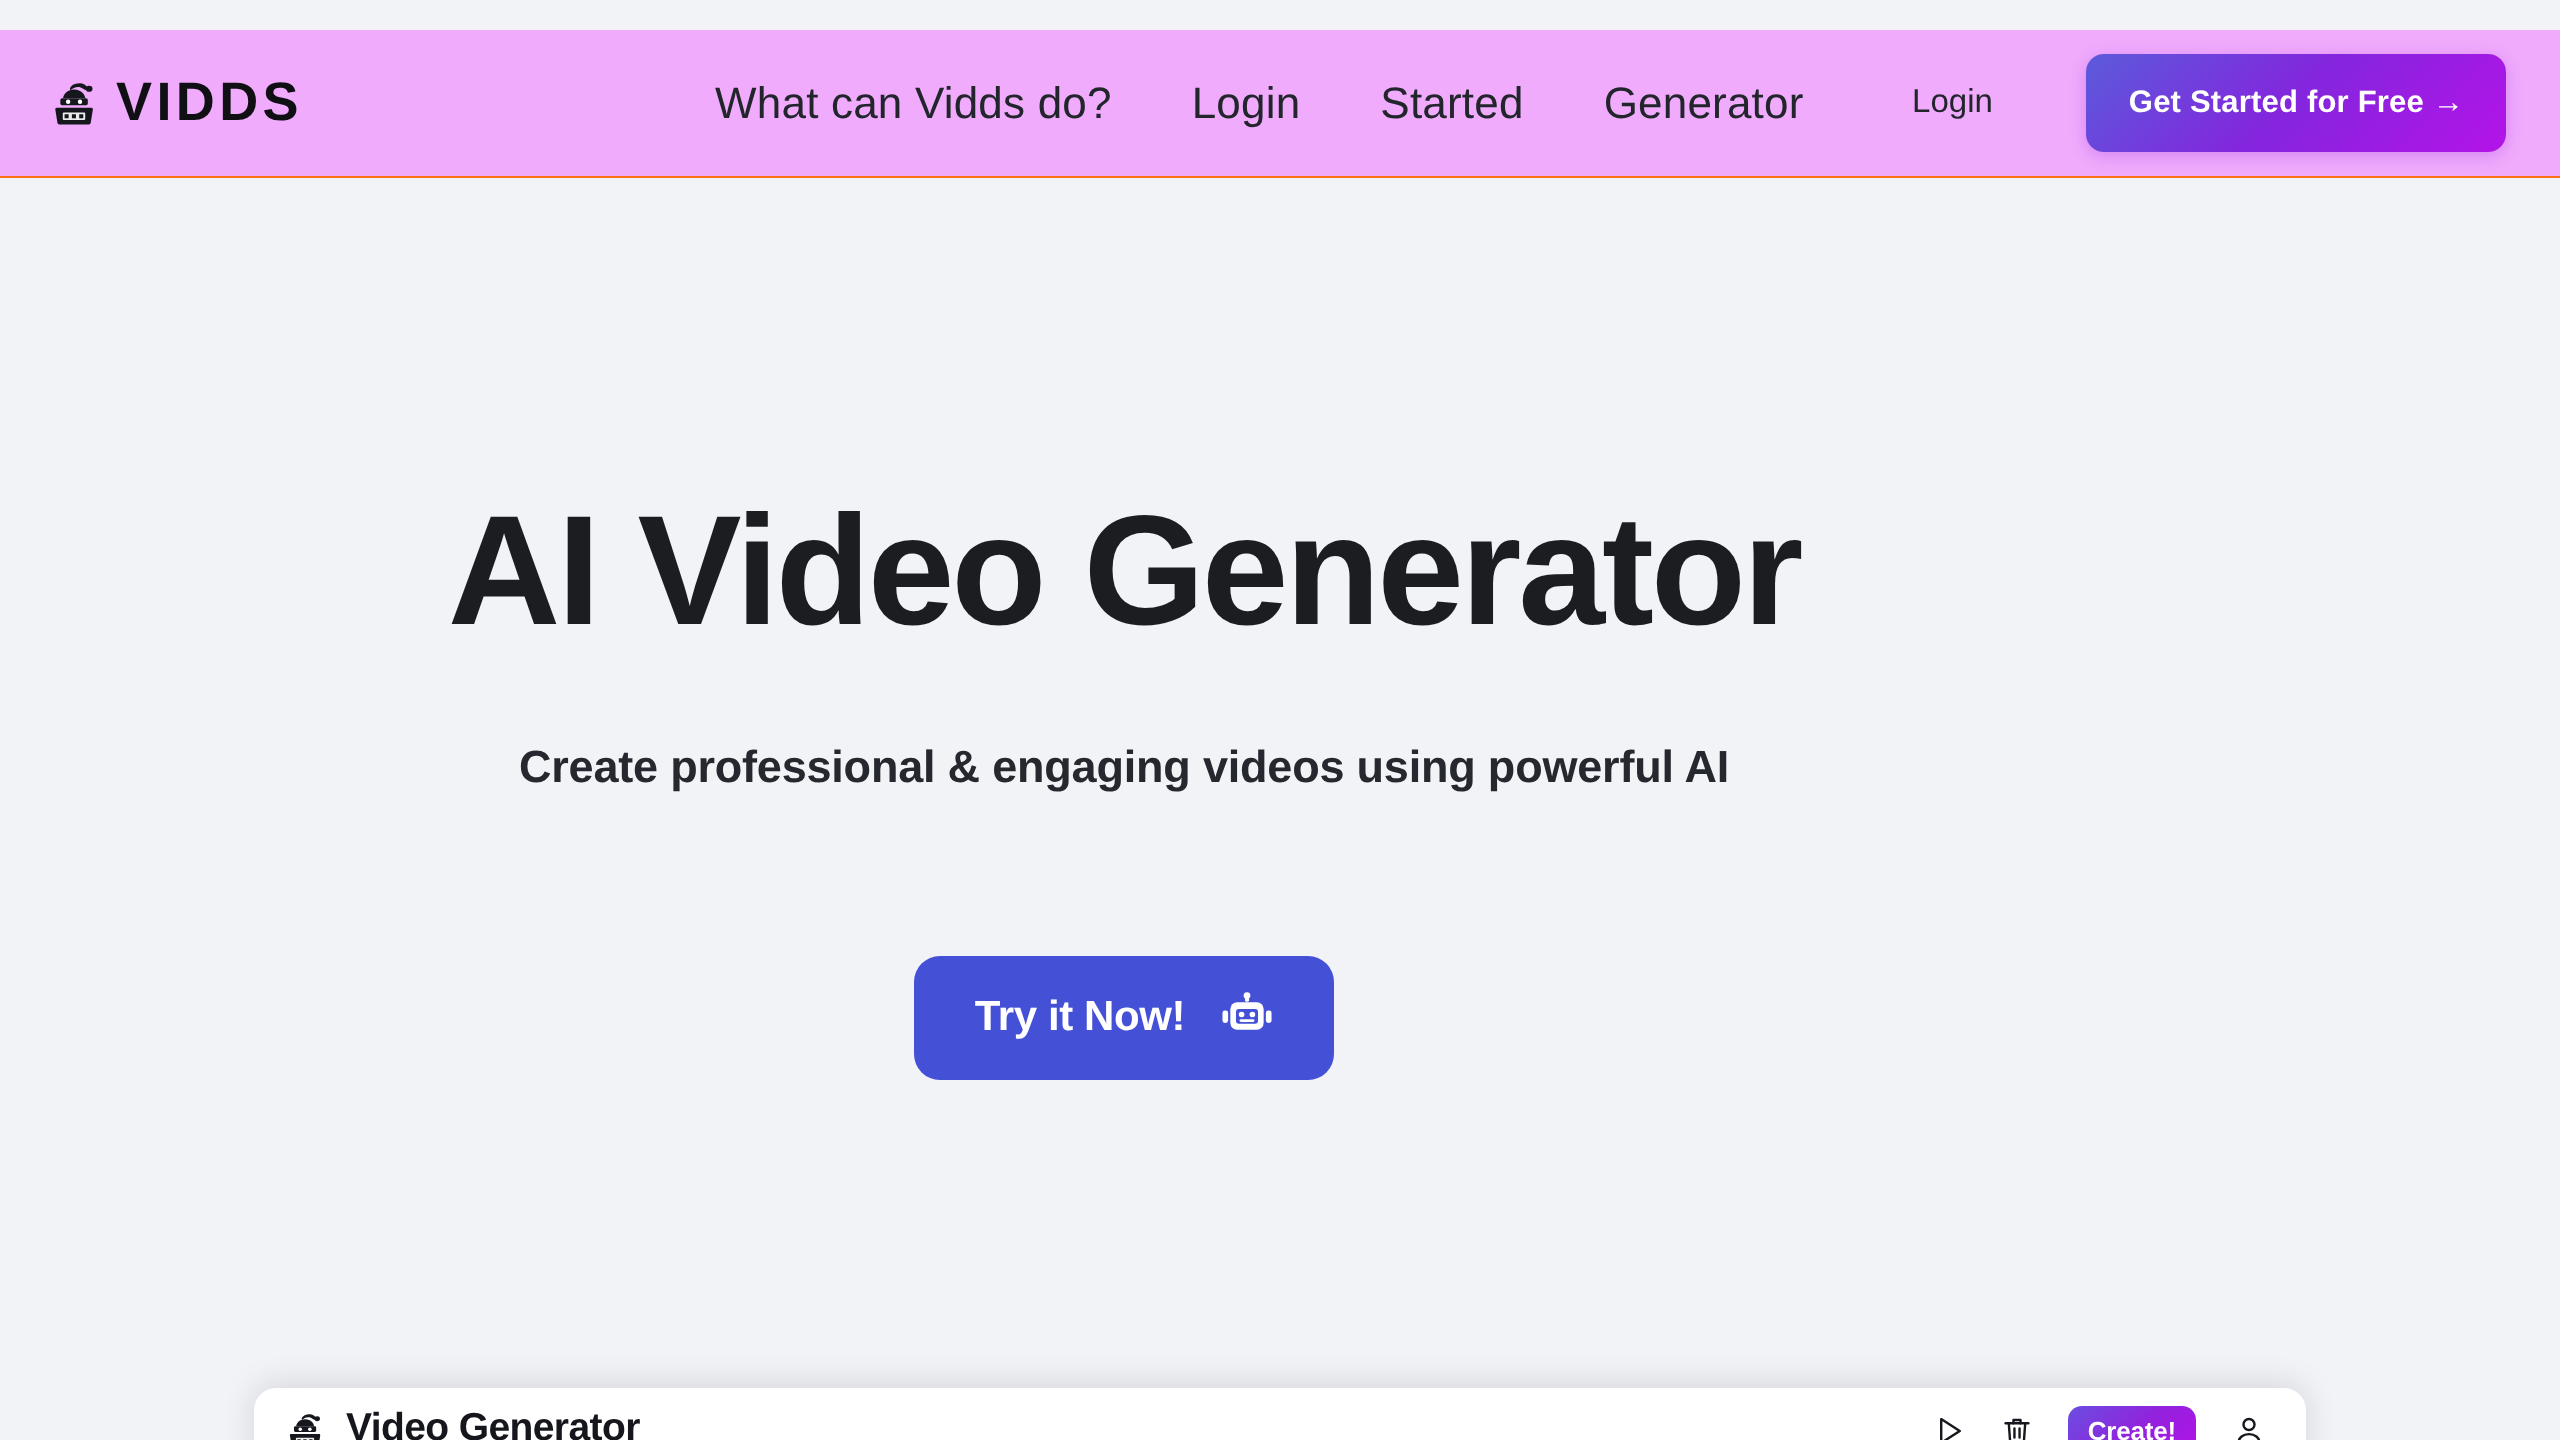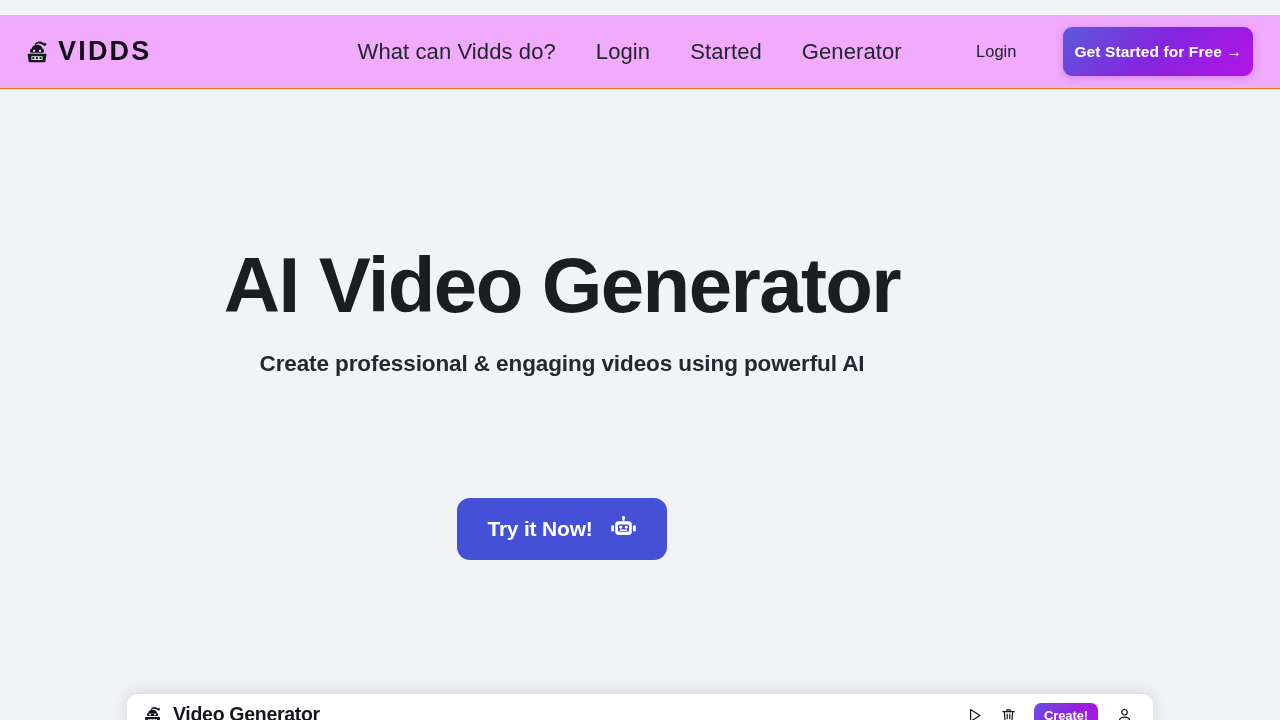--- a/index.html
+++ b/index.html
@@ -84,21 +84,21 @@
     margin-right: 27px;
     cursor: pointer;
     text-decoration: none;
     white-space: nowrap;
   }
   .cta-button {
     display: inline-flex;
     align-items: center;
     justify-content: center;
     height: 49px;
-    padding: 0 11px;
+    padding: 0 21px;
     border: none;
     border-radius: 9px;
     background: linear-gradient(135deg, #5b5bdb 0%, #8326dd 48%, #b413e8 100%);
     color: #ffffff;
     font-family: "Liberation Sans", sans-serif;
     font-size: 15.5px;
     font-weight: 700;
     letter-spacing: 0.1px;
     cursor: pointer;
     white-space: nowrap;
@@ -124,34 +124,34 @@
     font-size: 78px;
     font-weight: 700;
     letter-spacing: -1.6px;
     color: #1b1d21;
     line-height: 1.0;
     white-space: nowrap;
   }
 
   .hero-subtitle {
     position: absolute;
-    top: 275px;
+    top: 295px;
     left: 0;
     width: 100%;
     font-size: 22.5px;
     font-weight: 700;
     color: #25282e;
     letter-spacing: -0.1px;
     line-height: 1.3;
     white-space: nowrap;
   }
 
   .hero-cta-wrap {
     position: absolute;
-    top: 424px;
+    top: 404px;
     left: 0;
     width: 100%;
     display: flex;
     justify-content: center;
     align-items: center;
   }
   .hero-cta {
     display: inline-flex;
     align-items: center;
     justify-content: center;

